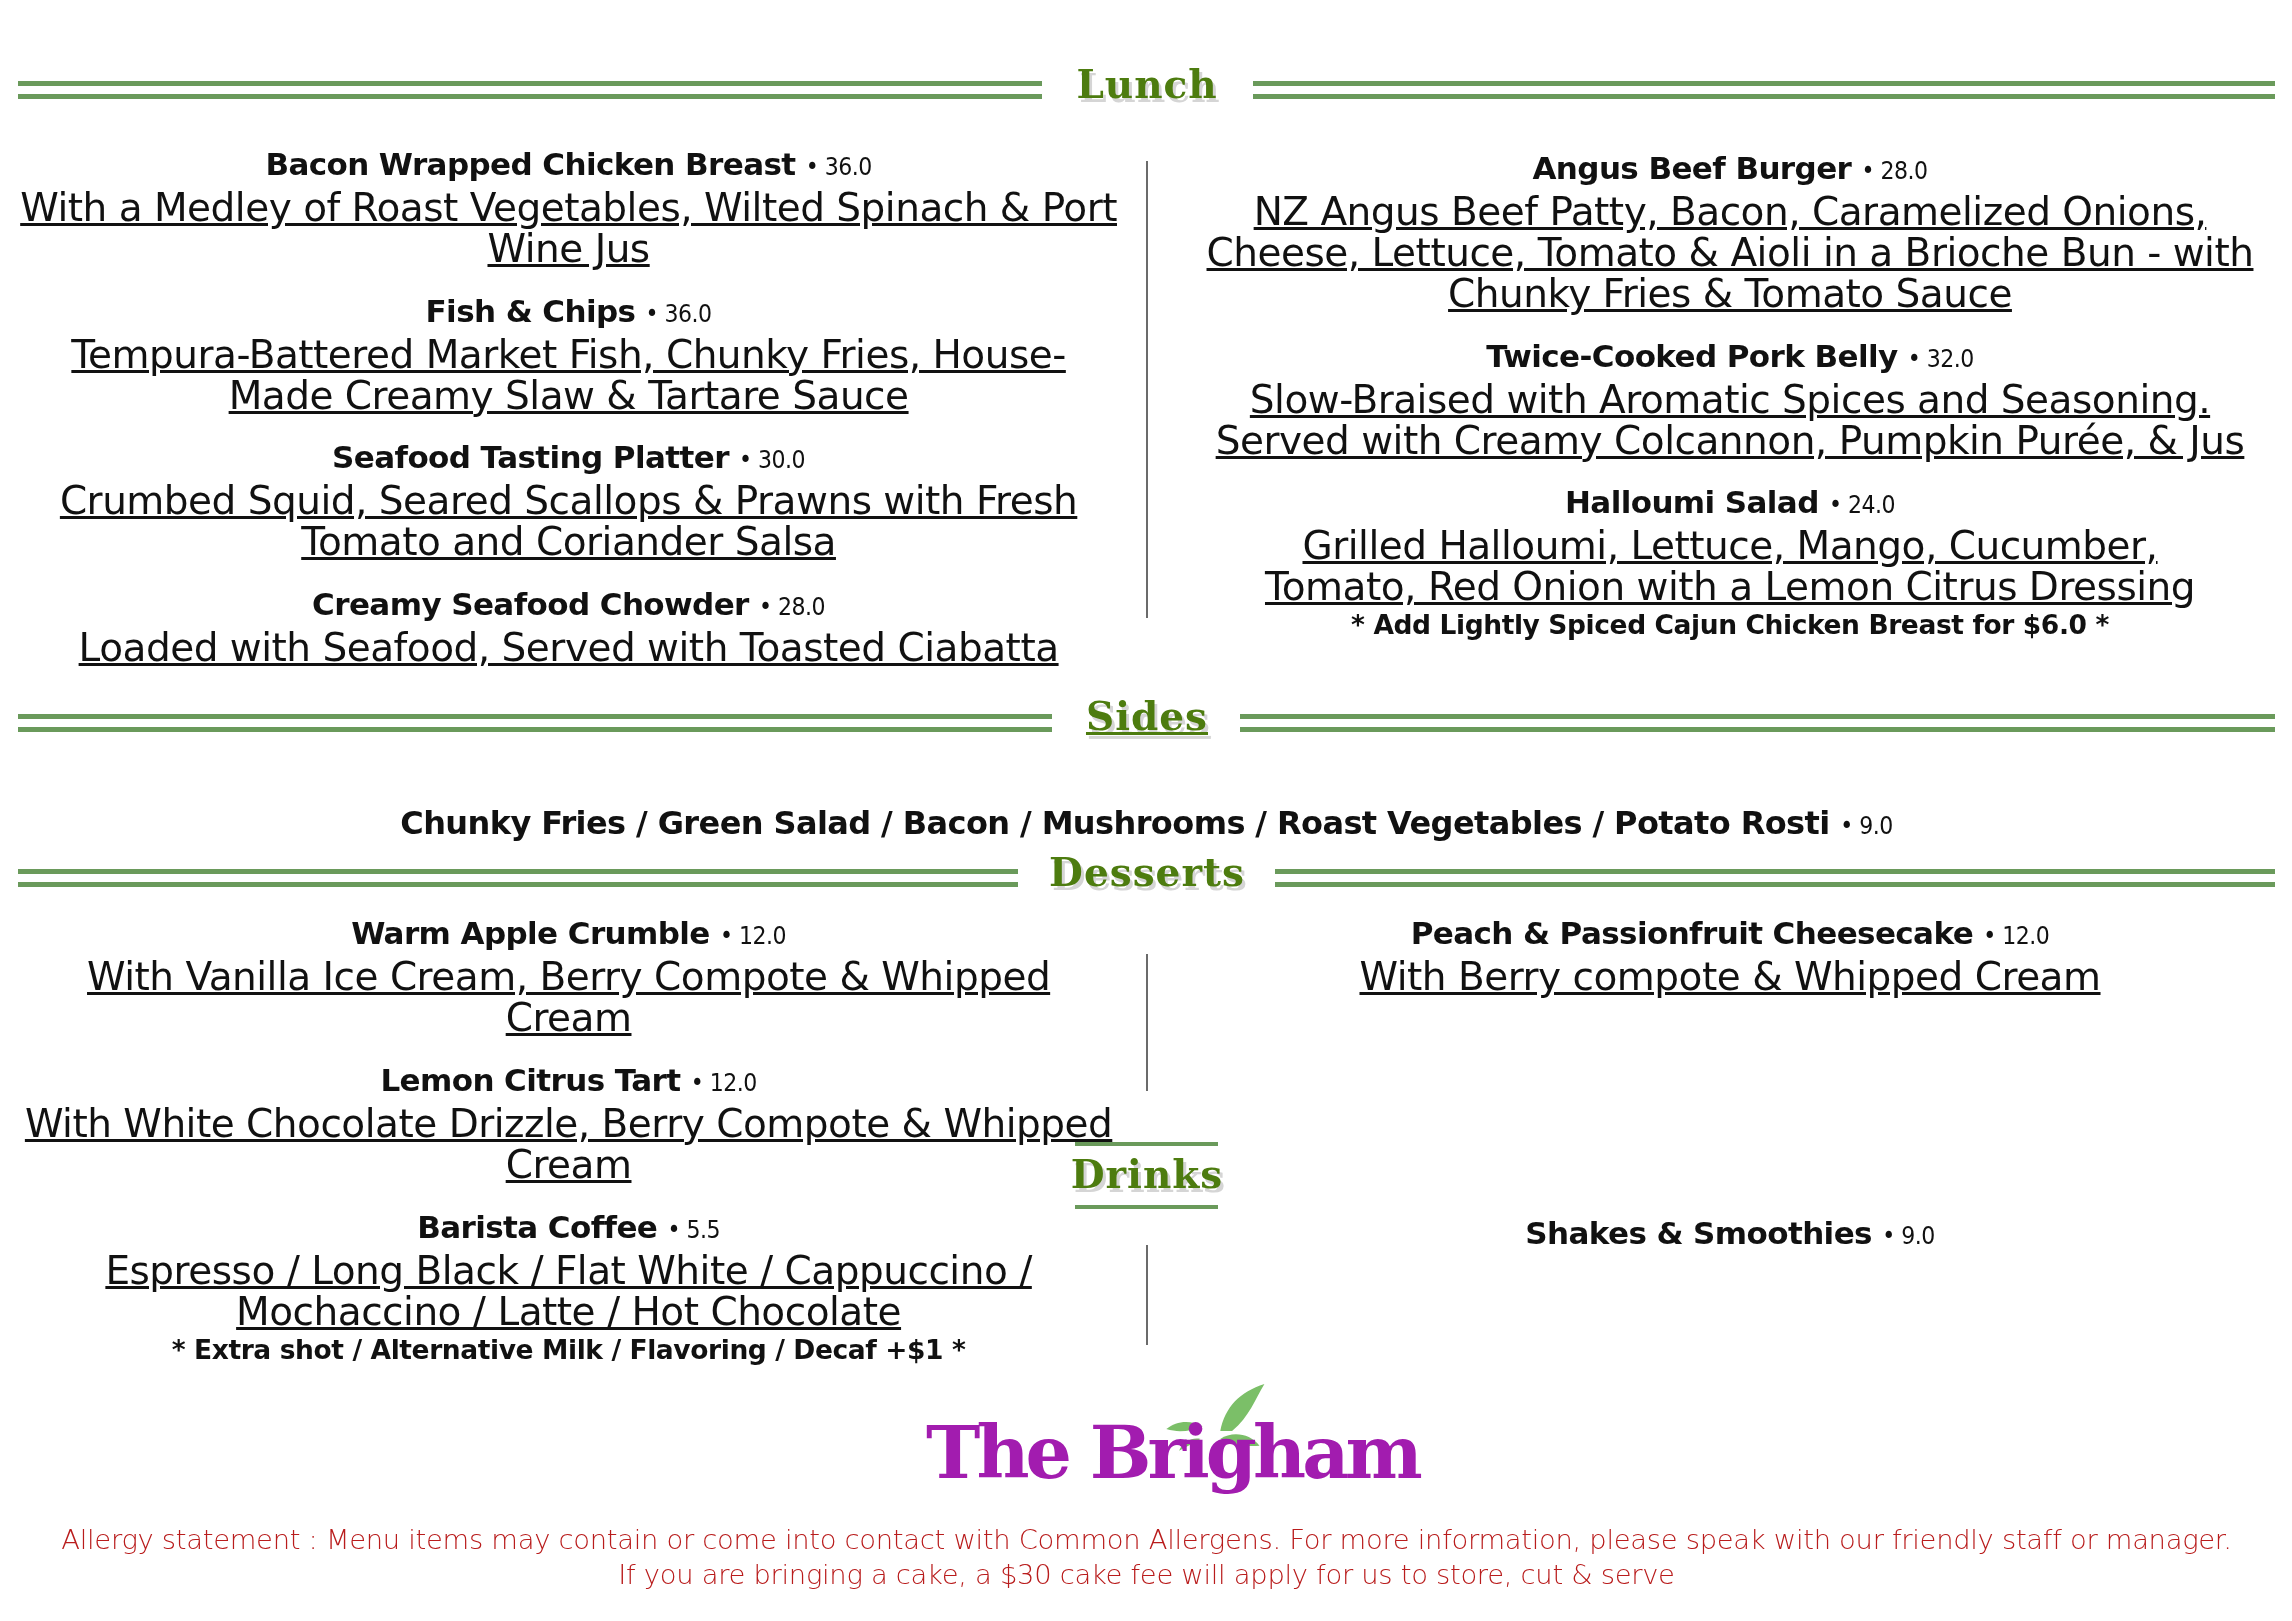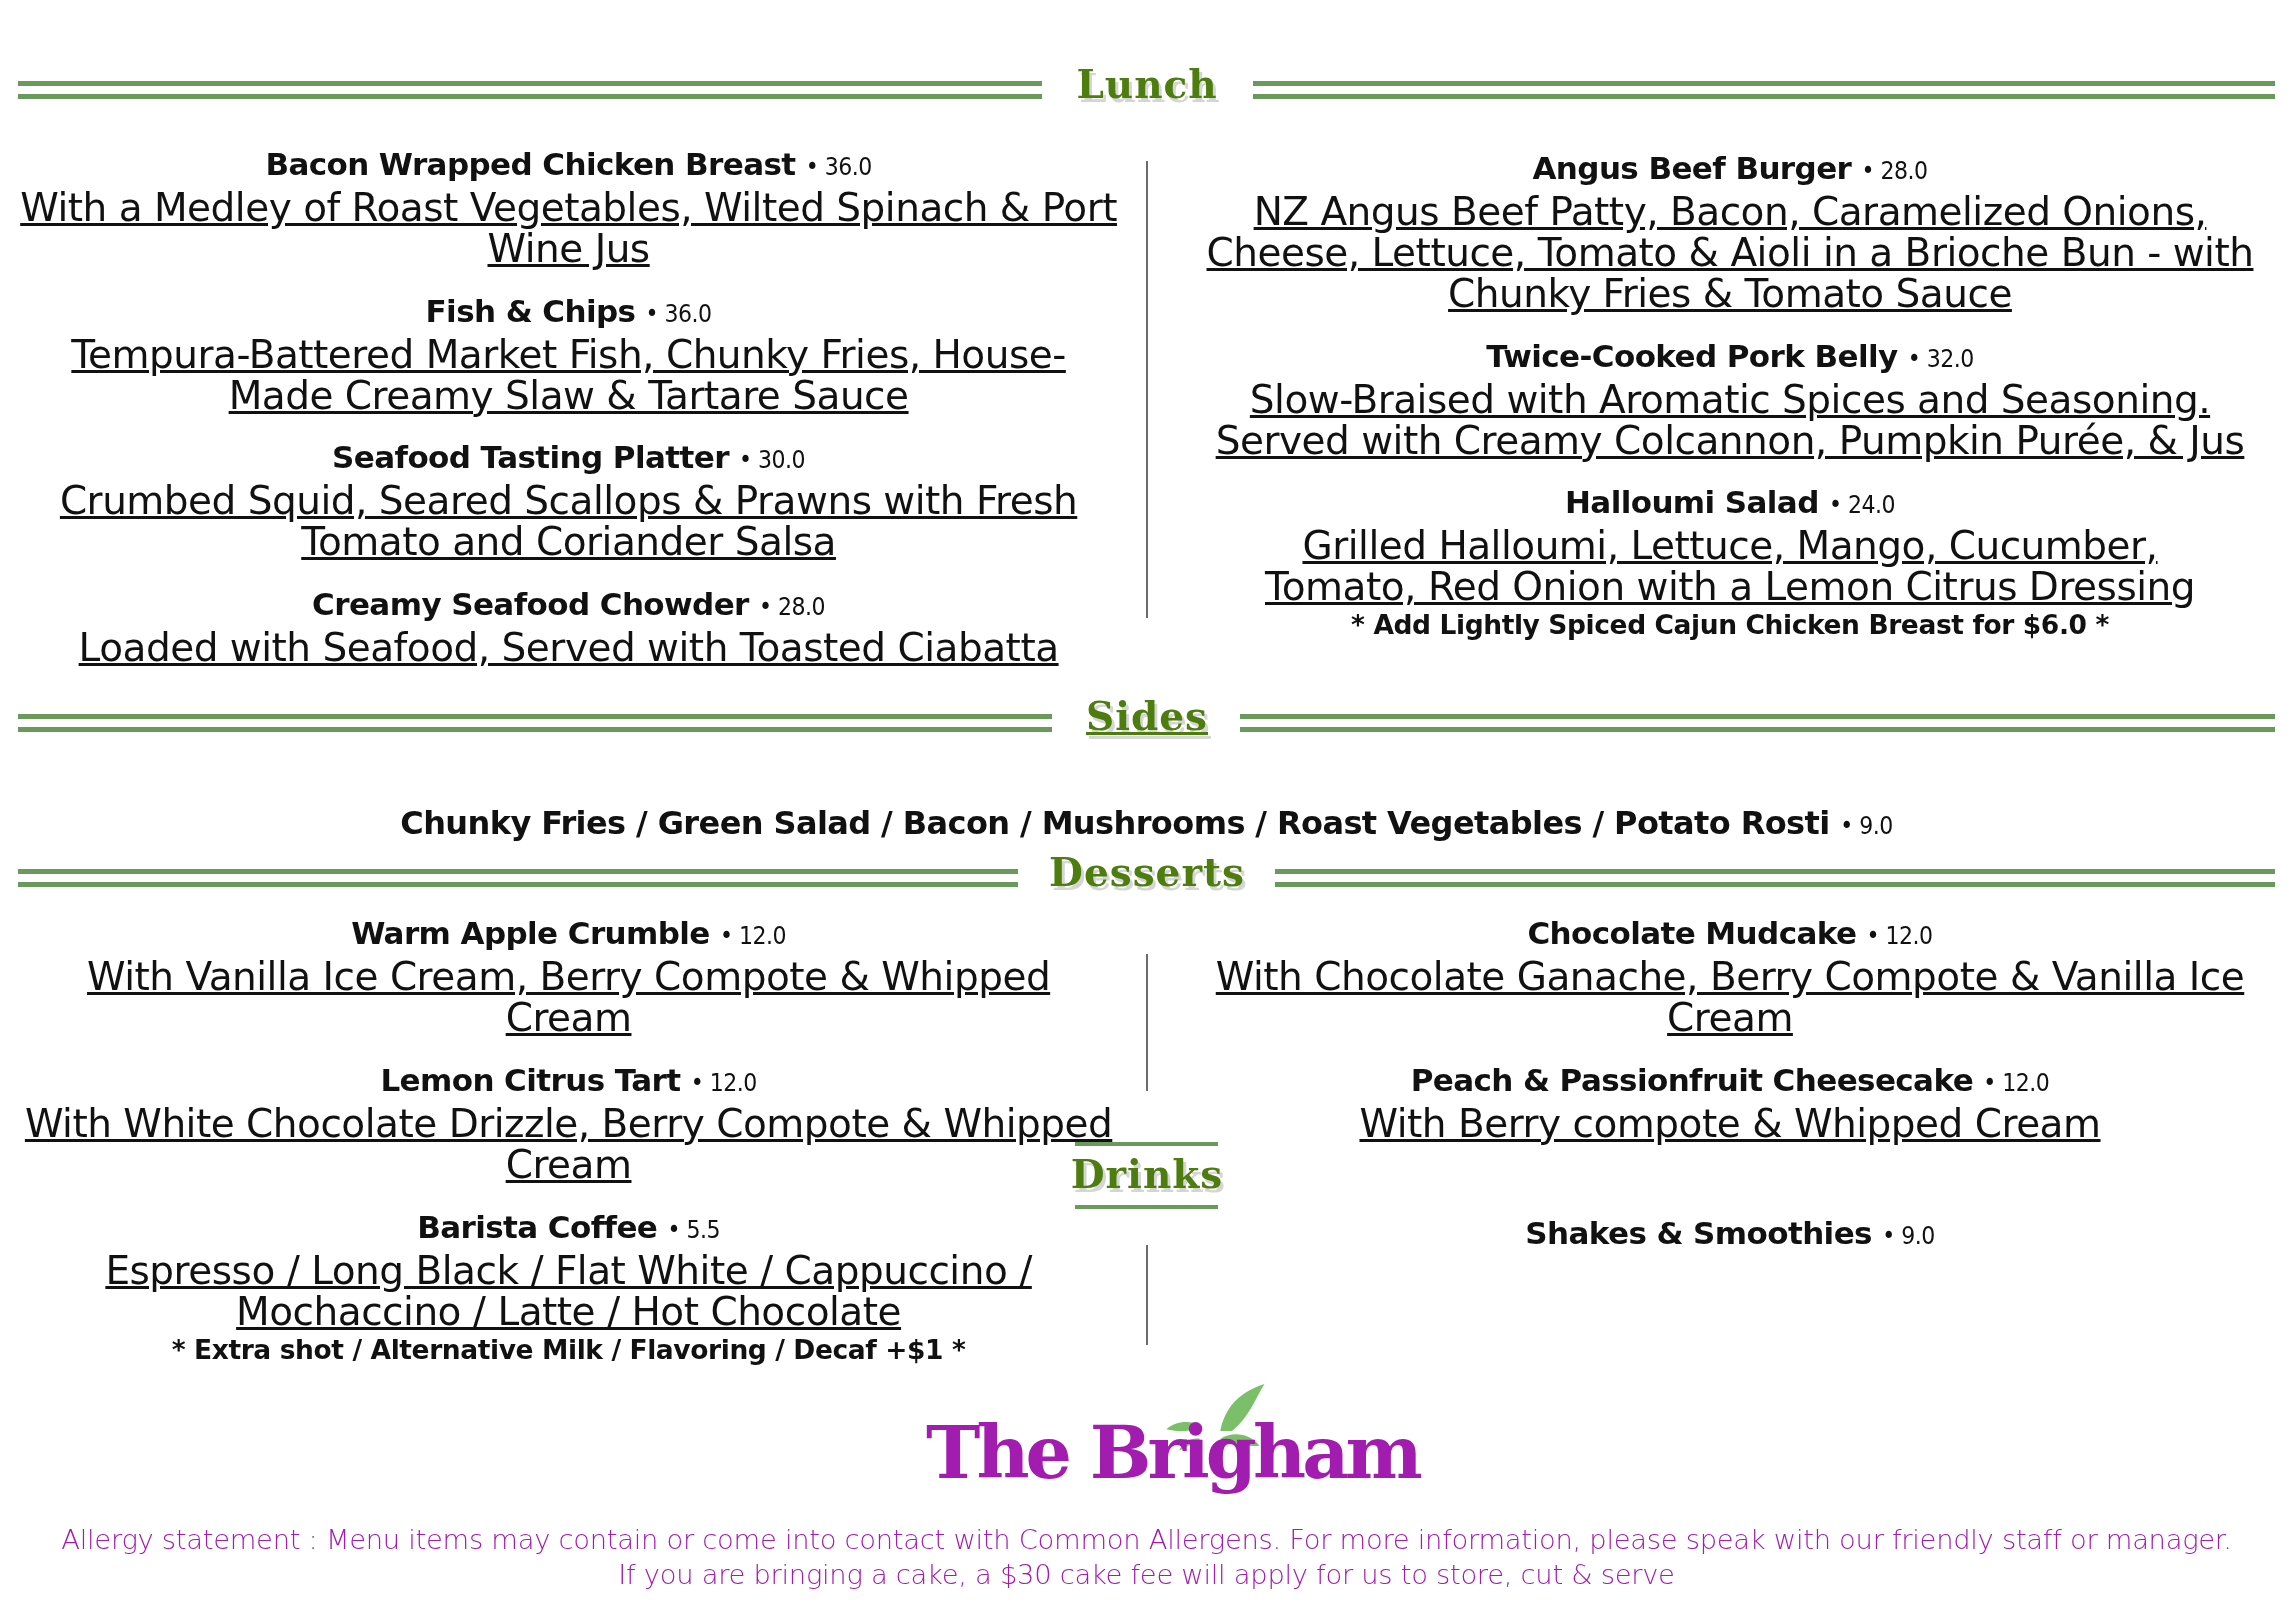--- a/index.html
+++ b/index.html
@@ -24,21 +24,21 @@
   .desc { font-size:39px; line-height:41px; letter-spacing:-0.5px;text-decoration:underline; }
   .note { font-size:26.5px; font-weight:bold; line-height:35px; letter-spacing:-0.4px; }
   .vdiv { position:absolute; left:1146px; width:2px; background:#6b6b6b; }
   .sides-line { position:absolute; left:0; right:0; top:770px; text-align:center;
     font-weight:bold; font-size:32px; letter-spacing:-0.6px;margin-top:34px; }
   .logo { position:absolute; left:926px; top:1372px; width:412px; height:123px; }
   .logo-text { position:absolute; left:0; bottom:0; font-family:"DejaVu Serif", serif;
     font-weight:bold; color:#a21caf; font-size:73px; letter-spacing:-3.9px; white-space:nowrap; }
   .footer { position:absolute; left:0; right:0; top:1522px; text-align:center;
     font-family:"DejaVu Sans", sans-serif; font-weight:200; font-size:27.4px; line-height:35px;
-    color:#a21caf; letter-spacing:-0.3px; }
+    color:#b91c1c; letter-spacing:-0.3px; }
   .drinks-rule { position:absolute; left:1075px; width:143px; height:3.9px; background:#6a9a5b; }
 </style>
 </head>
 <body>
 
 <div class="sec-head" style="top:81px;">
   <div class="rule" style="left:0; width:1024px;"></div>
   <div class="rule" style="left:1235px; right:0;"></div>
 </div>
 <div class="sec-title" style="left:1147px; top:61px;">Lunch</div>
@@ -104,24 +104,20 @@
   <div class="item">
     <div class="item-name"><span>Lemon Citrus Tart</span> <span class="price">• 12.0</span></div>
     <div class="desc">With White Chocolate Drizzle, Berry Compote &amp; Whipped Cream</div>
   </div>
 </div>
 
 <div class="vdiv" style="top:954px; height:137px;"></div>
 
 <div class="col" style="left:1186px; width:1088px; top:913px;">
   <div class="item">
-    <div class="item-name"><span>Chocolate Mudcake</span> <span class="price">• 12.0</span></div>
-    <div class="desc">With Chocolate Ganache, Berry Compote &amp; Vanilla Ice Cream</div>
-  </div>
-  <div class="item">
     <div class="item-name"><span>Peach &amp; Passionfruit Cheesecake </span> <span class="price"> • 12.0</span></div>
     <div class="desc">With Berry compote &amp; Whipped Cream</div>
   </div>
 </div>
 
 <div class="drinks-rule" style="top:1142px;"></div>
 <div class="sec-title" style="left:1147px; top:1151px;">Drinks</div>
 <div class="drinks-rule" style="top:1205px;"></div>
 
 <div class="col" style="left:19.6px; width:1098px; top:1207px;">

